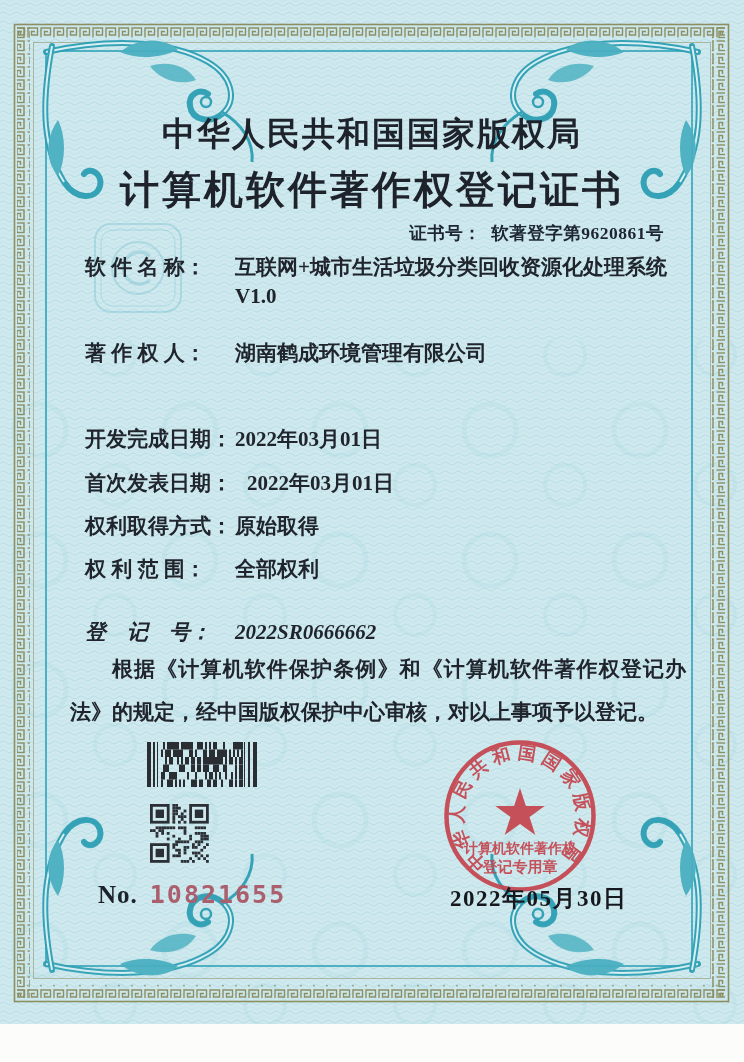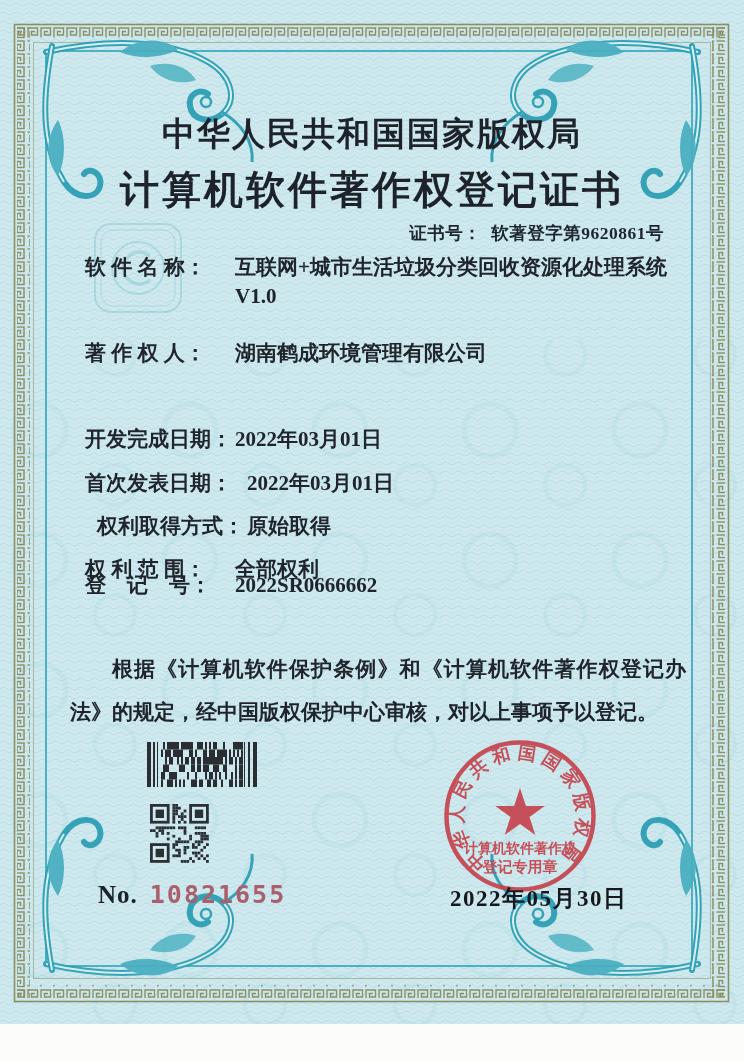--- a/index.html
+++ b/index.html
@@ -15,23 +15,23 @@
   .certno{top:221px;right:80px;font-size:17.5px;font-weight:bold;color:#1d2630;letter-spacing:.5px;}
   .certno .v{margin-left:10px;margin-top:36px;}
   .frow{left:85px;width:600px;display:flex;align-items:flex-start;font-size:21px;font-weight:bold;
         color:#20242c;line-height:29px;}
   .frow .lbl{min-width:150px;white-space:nowrap;}
   .frow .val{font-weight:600;}
   .r-name{top:253px;}
   .r-owner{top:339px;}
   .r-dev{top:425px;}
   .r-pub{top:469px;gap:12px;}
-  .r-acq{top:512px;margin-left:12px;}
+  .r-acq{top:512px;}
   .r-scope{top:555px;}
-  .r-reg{top:571px;}
+  .r-reg{top:618px;font-style:italic;}
   .para{top:648px;left:70px;width:616px;font-size:21px;font-weight:700;line-height:43px;
         text-indent:2em;text-align:justify;color:#20242c;}
   .serial{top:880px;left:98px;font-size:25px;}
   .serial .pfx{font-weight:bold;color:#1d212a;letter-spacing:1px;}
   .serial .num{font-family:"DejaVu Sans Mono","Liberation Mono",monospace;color:#ab5f6c;
                letter-spacing:2px;margin-left:12px;font-weight:600;}
   .regdate{top:883px;left:450px;font-size:23px;font-weight:bold;letter-spacing:1.5px;color:#17181d;z-index:5;}
 </style>
 </head>
 <body>

